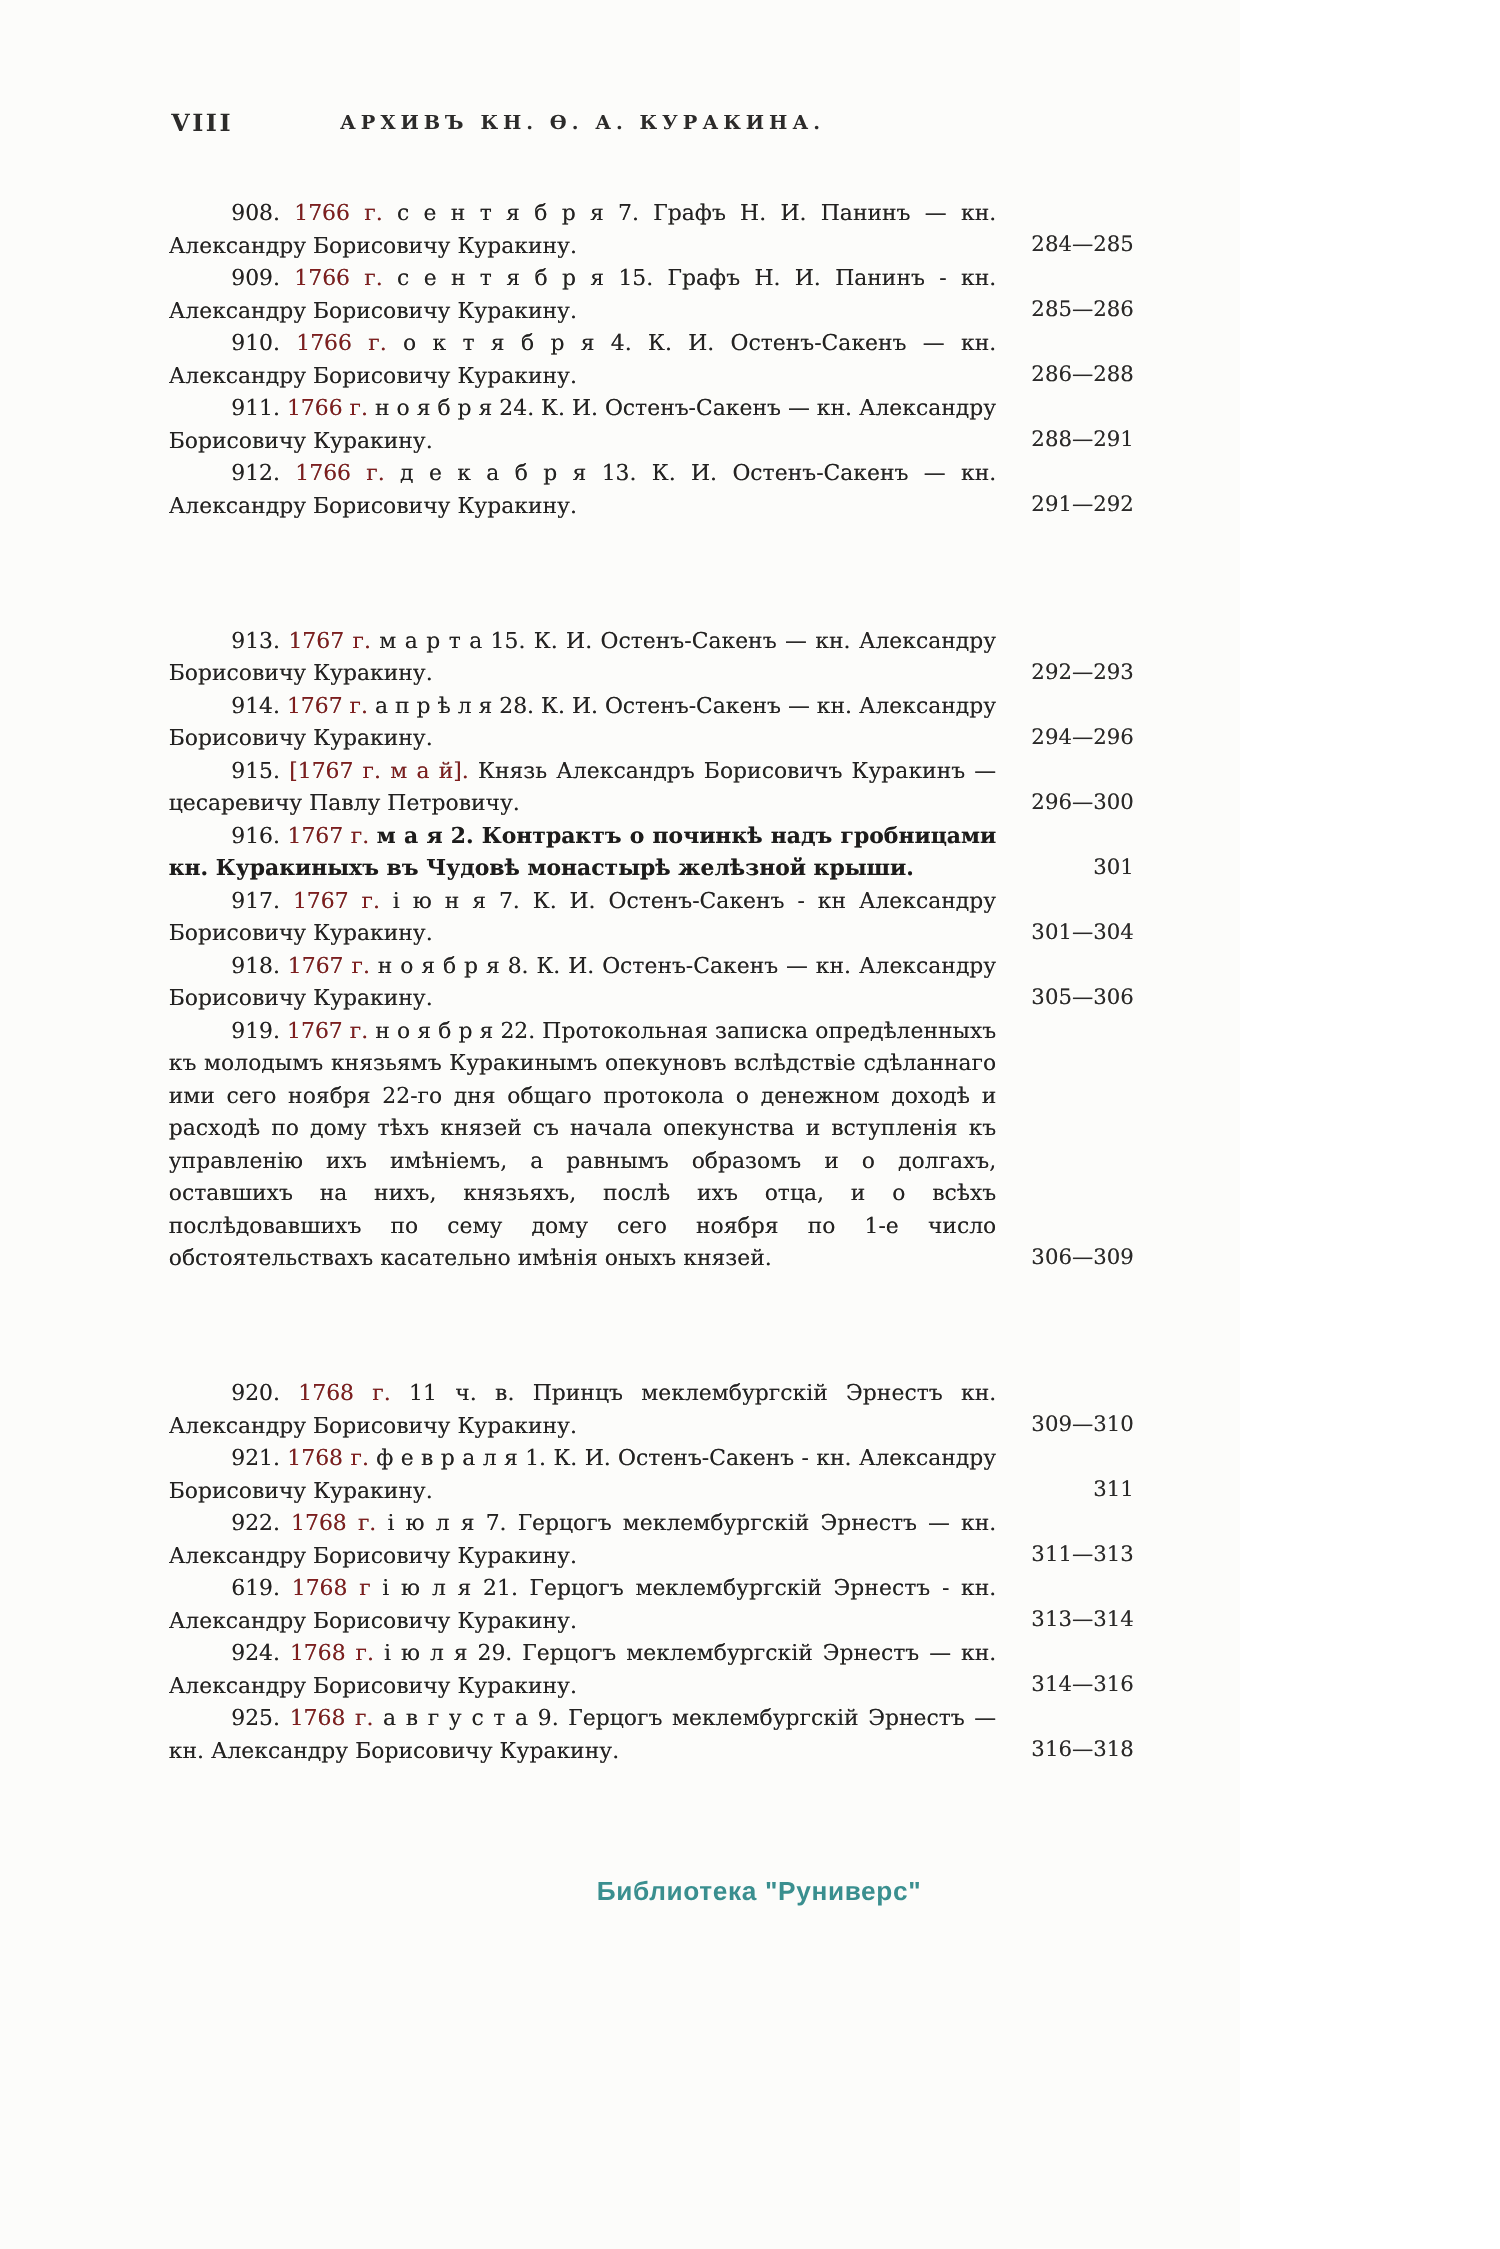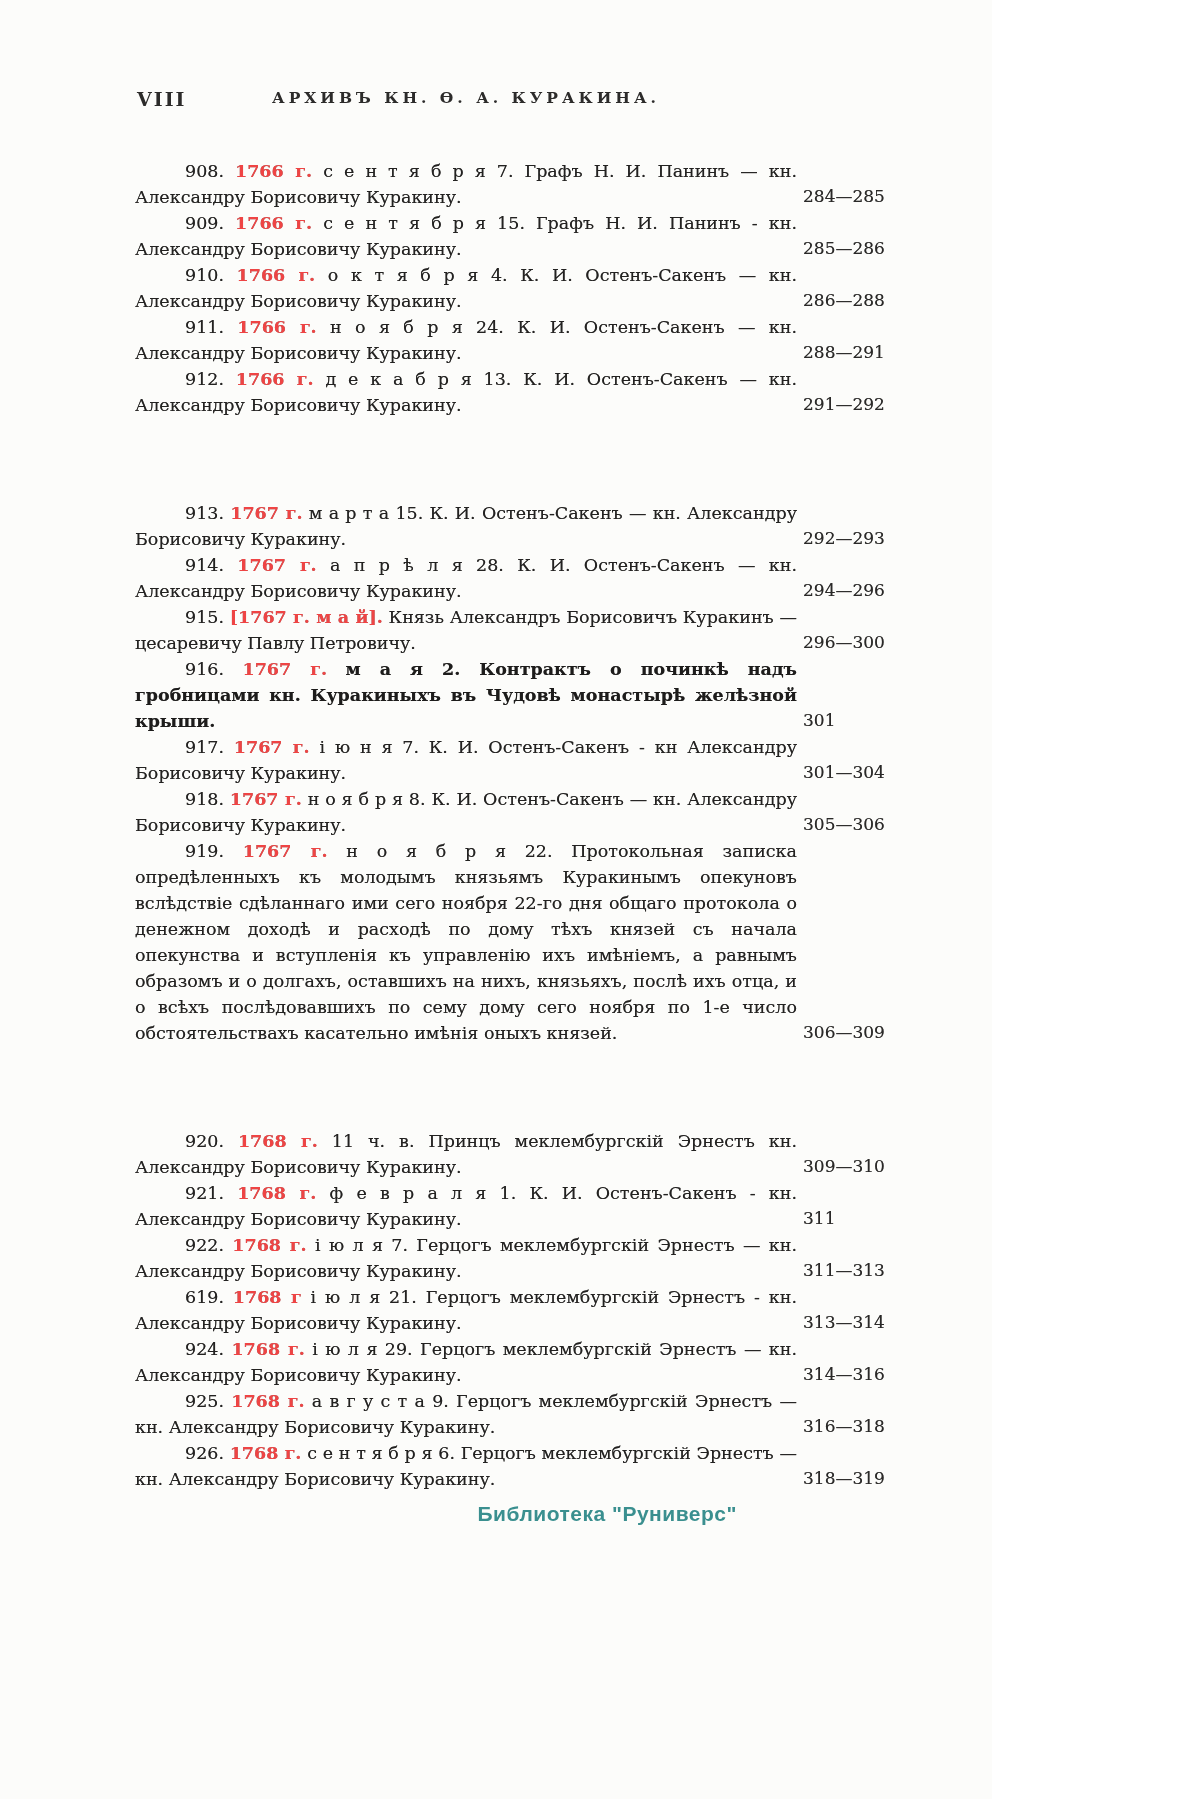--- a/index.html
+++ b/index.html
@@ -55,28 +55,29 @@
     margin: 0;
     text-align: justify;
     text-indent: 50px;
     font-size: 17.5px;
     line-height: 26px;
     color: #232221;
     text-shadow: 0 0 0.4px rgba(30,28,26,0.55);
   }
   .pages {
     flex: 1 1 auto;
+    text-align: right;
     font-size: 17px;
     line-height: 27px;
     white-space: nowrap;
     padding-left: 6px;
     color: #2a2928;
     text-shadow: 0 0 0.4px rgba(30,28,26,0.5);
   }
-  .date { font-weight: bold; color: #ef4444; }
+  .date { font-weight: normal; color: #7f1d1d; }
   .bold-body { font-weight: bold; color: #1d1c1b; }
   .watermark {
     position: absolute;
     top: 1502px;
     right: 255px;
     font-family: "Liberation Sans", sans-serif;
     font-weight: bold;
     font-size: 21px;
     color: #3a8f8f;
     letter-spacing: 0.5px;
@@ -186,23 +187,19 @@
       <div class="entry">
         <p class="entry-text"><span class="num">924.</span> <span class="date">1768 г.</span> <span class="body">і ю л я  29.  Герцогъ  меклембургскій  Эрнестъ — кн. Александру Борисовичу Куракину.</span></p>
         <div class="pages">314—316</div>
       </div>
 
       <div class="entry">
         <p class="entry-text"><span class="num">925.</span> <span class="date">1768 г.</span> <span class="body">а в г у с т а  9.  Герцогъ  меклембургскій  Эрнестъ — кн.  Александру  Борисовичу  Куракину.</span></p>
         <div class="pages">316—318</div>
       </div>
 
-      <div class="entry">
-        <p class="entry-text"><span class="num">926.</span> <span class="date">1768 г.</span> <span class="body">с е н т я б р я  6.  Герцогъ  меклембургскій  Эрнестъ — кн.  Александру  Борисовичу  Куракину.</span></p>
-        <div class="pages">318—319</div>
-      </div>
 
     </div>
 
   </div>
 
   <div class="watermark">Библиотека "Руниверс"</div>
 </div>
 
 </body></html>

